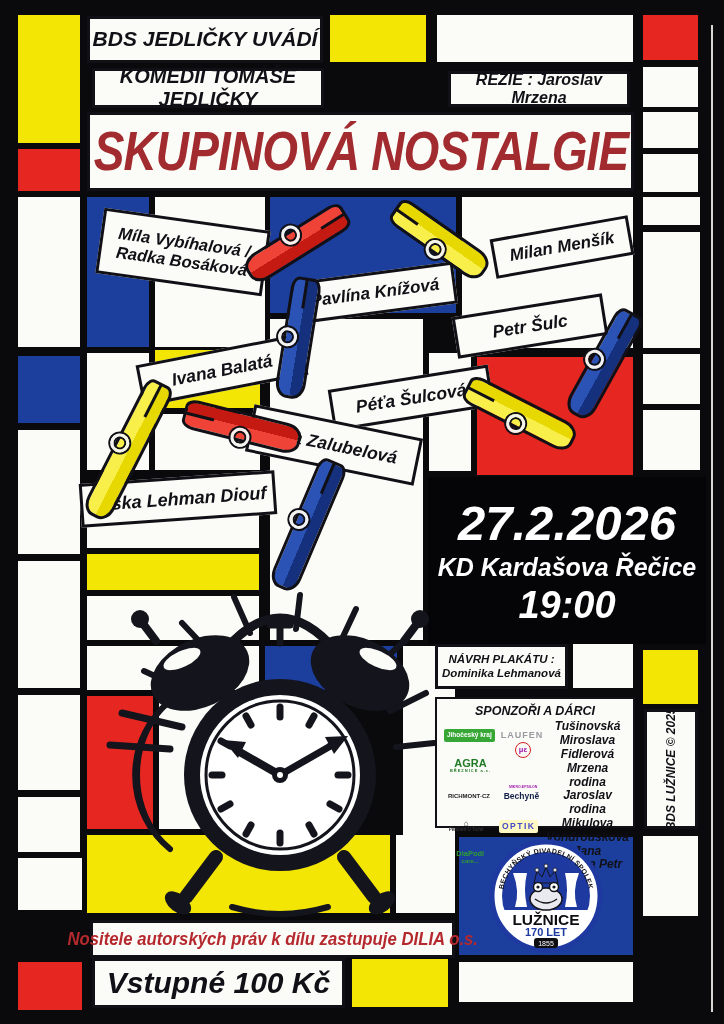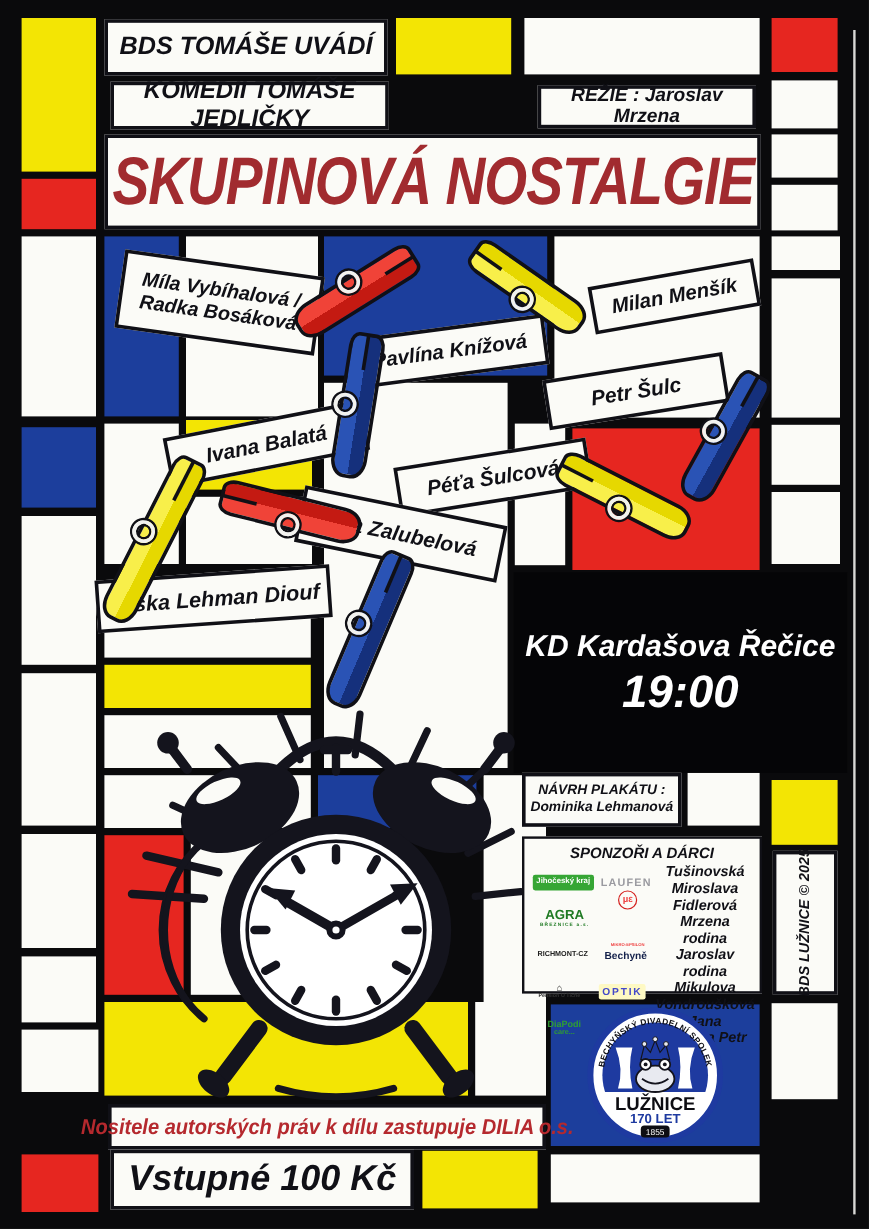--- a/index.html
+++ b/index.html
@@ -84,21 +84,21 @@
   <i class="t" style="left:573px;top:644px;width:60px;height:44px;background:#fbfbf7"></i>
   <i class="t" style="left:643px;top:650px;width:55px;height:54px;background:#f3e504"></i>
   <i class="t" style="left:643px;top:836px;width:55px;height:80px;background:#fbfbf7"></i>
   <i class="t" style="left:459px;top:837px;width:174px;height:118px;background:#1c3e9c"></i>
   <i class="t" style="left:459px;top:962px;width:174px;height:40px;background:#fbfbf7"></i>
   <i class="t" style="left:352px;top:959px;width:96px;height:48px;background:#f3e504"></i>
 
   <i class="t" style="left:711px;top:25px;width:2px;height:987px;background:#d8d8d5"></i>
 
   <div class="box" style="left:87px;top:16px;width:236px;height:47px;font-size:21px;">
-    <span>BDS TOMÁŠE UVÁDÍ</span>
+    <span>BDS JEDLIČKY UVÁDÍ</span>
   </div>
   <div class="box" style="left:92px;top:68px;width:232px;height:40px;font-size:20px;">
     <span>KOMEDII TOMÁŠE JEDLIČKY</span>
   </div>
   <div class="box" style="left:448px;top:71px;width:182px;height:36px;font-size:16px;text-align:center;">
     <span>REŽIE : Jaroslav Mrzena</span>
   </div>
   <div class="box" style="left:87px;top:112px;width:547px;height:79px;">
     <span style="font-size:56px;color:#a12b2f;transform:scaleX(0.82);white-space:nowrap;letter-spacing:-1px;">SKUPINOVÁ NOSTALGIE</span>
   </div>
@@ -147,20 +147,21 @@
       <div class="pbody"></div>
     </div>
   <div class="pin red" style="left:227px;top:367px;height:120px;transform:rotate(-76deg);">
       <div class="pbody"></div>
     </div>
   <div class="pin blue" style="left:293px;top:456px;height:138px;transform:rotate(23deg);">
       <div class="pbody"></div>
     </div>
 
   <div id="datePanel">
+    <div style="font-size:49px;">27.2.2026</div>
     <div style="font-size:25px;margin-top:2px;">KD Kardašova Řečice</div>
     <div style="font-size:38px;margin-top:2px;">19:00</div>
   </div>
 
   <svg width="340" height="332" viewBox="0 0 340 332" style="position:absolute;left:104px;top:585px;z-index:3;">
     <g stroke="#14141d" fill="none" stroke-linecap="round">
       <line x1="18" y1="128" x2="78" y2="142" stroke-width="7"></line>
       <line x1="6" y1="160" x2="66" y2="164" stroke-width="7"></line>
       <line x1="40" y1="86" x2="92" y2="110" stroke-width="6"></line>
       <line x1="78" y1="38" x2="110" y2="72" stroke-width="6"></line>
@@ -227,21 +228,21 @@
       <div class="logoCol">
         <div class="logoLine">
           <span class="lg" style="background:#36a635;color:#fff;font-size:6.5px;font-weight:bold;padding:3px 3px;border-radius:2px;">Jihočeský kraj</span>
           <span class="lg" style="color:#9a9aa0;font-size:9px;font-weight:600;letter-spacing:1px;">LAUFEN</span>
         </div>
         <div class="logoLine">
           <span class="lg" style="color:#1f7a23;">
             <b style="font-size:11px;">AGRA</b>
             <b style="font-size:4px;letter-spacing:1px;">BŘEZNICE a.s.</b>
           </span>
-          <span class="lg" style="color:#ef4444;gap:28px;">
+          <span class="lg" style="color:#a21caf;gap:28px;">
             <b style="border:1.5px solid #d4201e;border-radius:50%;width:14px;height:14px;font-size:8px;display:flex;align-items:center;justify-content:center;">µε</b>
             <b style="font-size:3.5px;">MIKRO-EPSILON</b>
           </span>
         </div>
         <div class="logoLine">
           <span class="lg" style="color:#222;font-size:6px;font-weight:bold;">RICHMONT-CZ</span>
           <span class="lg" style="color:#13204a;font-size:8.5px;font-weight:bold;">Bechyně</span>
         </div>
         <div class="logoLine">
           <span class="lg" style="color:#333;">

